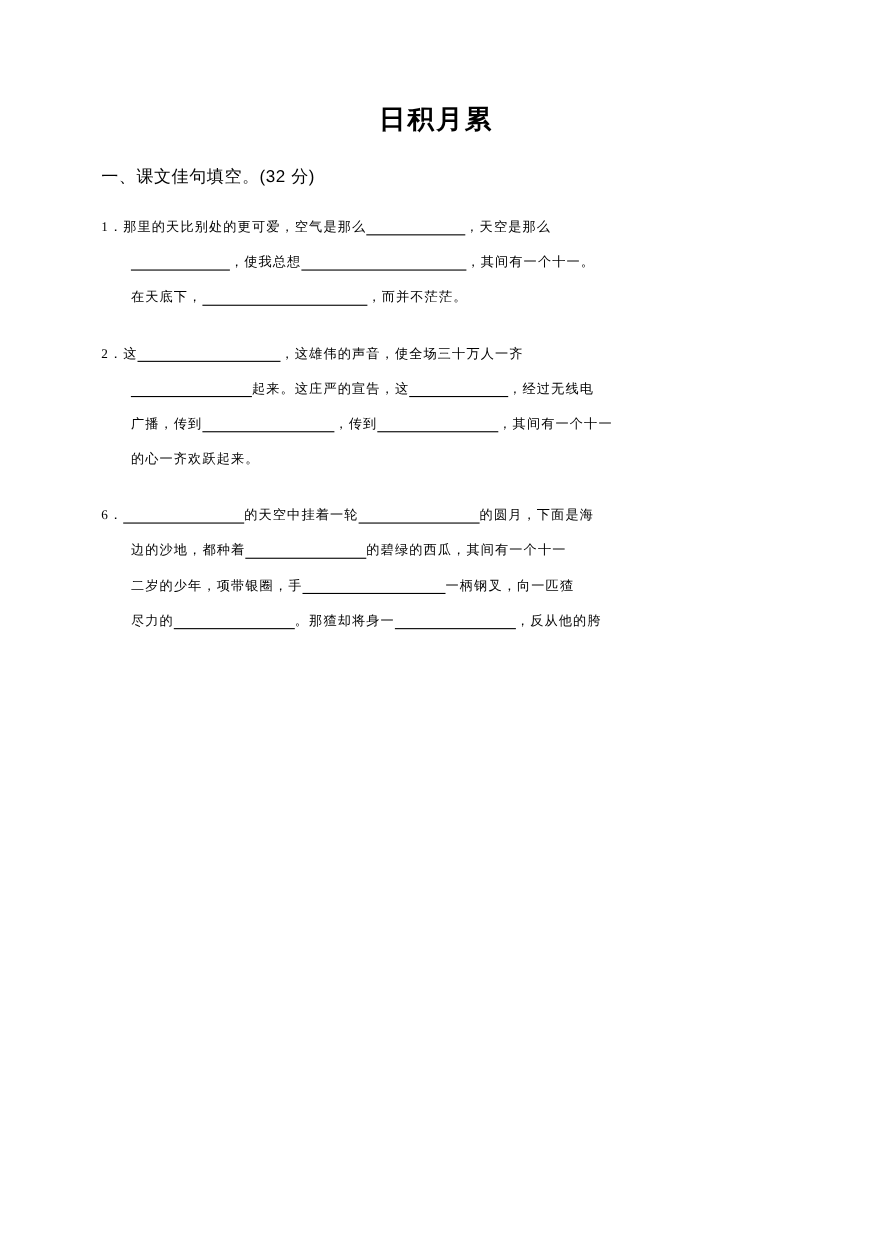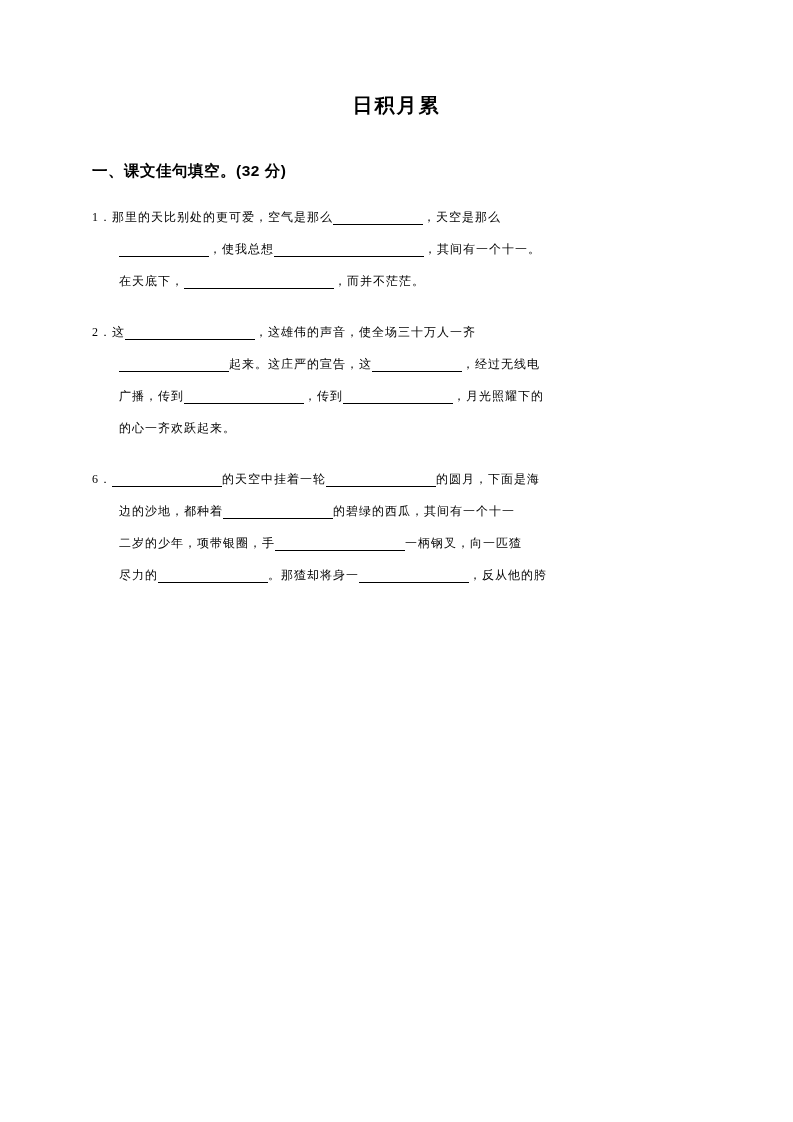--- a/index.html
+++ b/index.html
@@ -17,21 +17,21 @@
   }
   .page {
     position: relative;
     width: 793px;
     height: 1122px;
     box-sizing: border-box;
     padding: 0 92px;
   }
   .title {
     text-align: center;
-    font-size: 20px;
+    font-size: 24px;
     font-weight: bold;
     letter-spacing: 2px;
     margin-top: 92px;
     margin-bottom: 0;
     font-family: Liberation Sans, sans-serif;
   }
   .info-row {
     display: flex;
     align-items: baseline;
     margin-top: 30px;
@@ -55,23 +55,23 @@
   .gap { display: inline-block; width: 22px; }
   .timing {
     margin-left: 24px;
     color: #2aa8d8;
     font-size: 13.5px;
     font-weight: bold;
     white-space: nowrap;
     font-family: "Liberation Sans", sans-serif;
   }
   .section-head {
-    margin-top: 42px;
+    margin-top: 26px;
     font-size: 15.5px;
-    font-weight: bold;
+    font-weight: normal;
     letter-spacing: 0.5px;
     font-family: "Liberation Sans", sans-serif;
   }
   .q {
     margin-top: 19px;
     font-size: 12px;
     line-height: 32px;
     letter-spacing: 1px;
     text-align: justify;
     font-family: "Liberation Sans", sans-serif;
@@ -111,21 +111,21 @@
 
   <div class="q">
     <span class="num">1．</span><span>那里的天比别处的更可爱，空气是那么</span><u class="b b90"></u><span>，天空是那么</span><br>
     <span class="indent"></span><u class="b b90"></u><span>，使我总想</span><u class="b b150"></u><span>，其间有一个十一。</span><br>
     <span class="indent"></span><span>在天底下，</span><u class="b b150"></u><span>，而并不茫茫。</span>
   </div>
 
   <div class="q">
     <span class="num">2．</span><span>这</span><u class="b b130"></u><span>，这雄伟的声音，使全场三十万人一齐</span><br>
     <span class="indent"></span><u class="b b110"></u><span>起来。这庄严的宣告，这</span><u class="b b90"></u><span>，经过无线电</span><br>
-    <span class="indent"></span><span>广播，传到</span><u class="b b120"></u><span>，传到</span><u class="b b110"></u><span>，月光照耀下的</span><br>
+    <span class="indent"></span><span>广播，传到</span><u class="b b120"></u><span>，传到</span><u class="b b110"></u><span>，其间有一个十一</span><br>
     <span class="indent"></span><span>的心一齐欢跃起来。</span>
   </div>
 
 
 
 
   <div class="q">
     <span class="num">6．</span><u class="b b110"></u><span>的天空中挂着一轮</span><u class="b b110"></u><span>的圆月，下面是海</span><br>
     <span class="indent"></span><span>边的沙地，都种着</span><u class="b b110"></u><span>的碧绿的西瓜，其间有一个十一</span><br>
     <span class="indent"></span><span>二岁的少年，项带银圈，手</span><u class="b b130"></u><span>一柄钢叉，向一匹猹</span><br>

